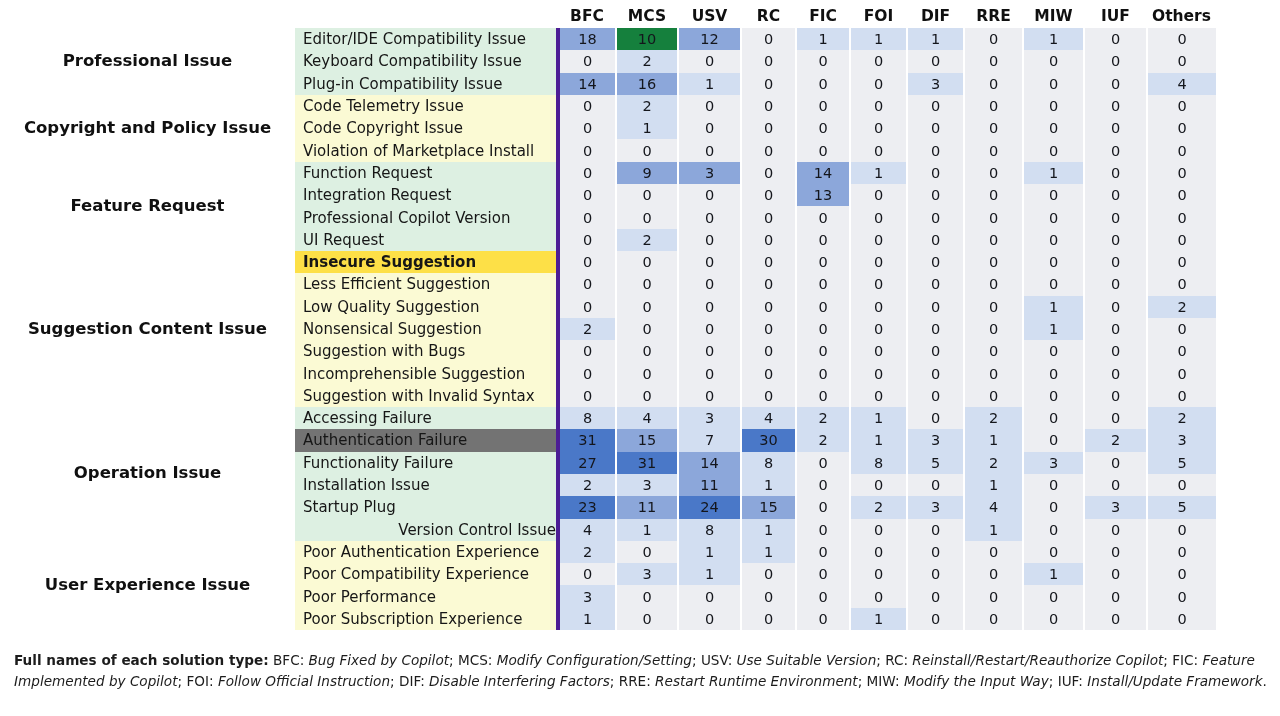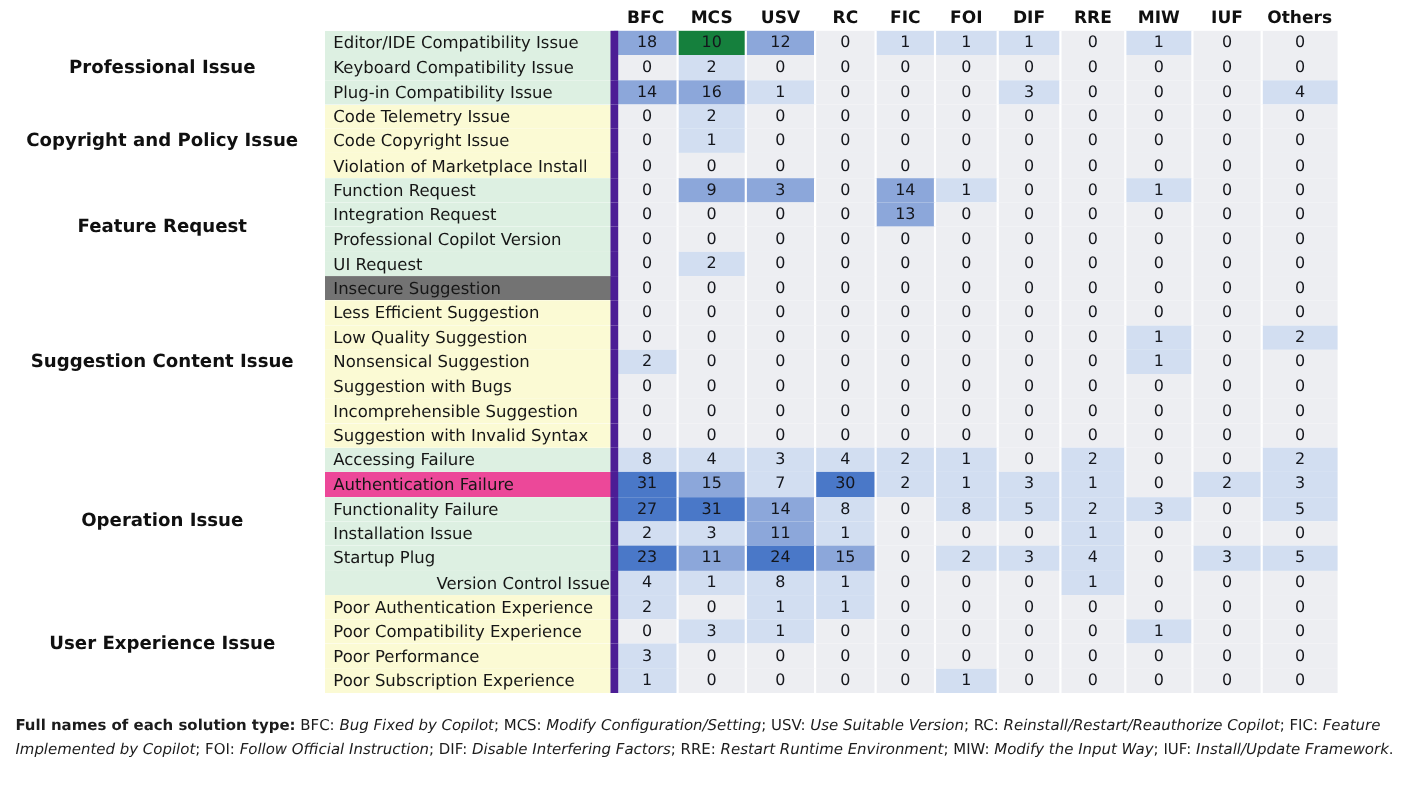--- a/index.html
+++ b/index.html
@@ -4,21 +4,21 @@
 <style>
   html,body{margin:0;padding:0;background:#ffffff;}
   body{width:1280px;height:716px;overflow:hidden;font-family:"DejaVu Sans","Liberation Sans",sans-serif;color:#111;}
   #figure{position:absolute;top:4px;left:0;}
   table{border-collapse:collapse;table-layout:fixed;}
   td,th{padding:0;margin:0;}
   th.col-head{font-size:15.5px;font-weight:bold;text-align:center;height:24px;color:#101010;}
   td.group-label{font-weight:bold;font-size:16.5px;text-align:center;vertical-align:middle;background:#ffffff;color:#101010;line-height:1.15;}
   td.row-label{font-size:15px;text-align:left;padding-left:8px;color:#161616;white-space:nowrap;overflow:hidden;}
   td.data-cell{font-size:14.5px;text-align:center;color:#14161c;border-left:2px solid #ffffff;}
-  td.first-data{border-left:7px solid #4c1d95;margin-left:20px;}
+  td.first-data{border-left:4px solid #4c1d95;margin-left:20px;}
   tr.hrow{height:22.3px;}
   #caption{position:absolute;left:14px;top:650px;width:1254px;font-size:13.6px;line-height:1.52;color:#1c1c1c;}
   #caption .cap-prefix{font-weight:bold;}
   #caption .cap-full{font-style:italic;}
 </style>
 </head>
 <body>
 
 <div id="figure">
   <table id="heatmap">
@@ -193,21 +193,21 @@
           <td class="data-cell" style="background: rgb(237, 238, 242);">0</td>
           <td class="data-cell" style="background: rgb(237, 238, 242);">0</td>
           <td class="data-cell" style="background: rgb(237, 238, 242);">0</td>
           <td class="data-cell" style="background: rgb(237, 238, 242);">0</td>
           <td class="data-cell" style="background: rgb(237, 238, 242);">0</td>
           <td class="data-cell" style="background: rgb(237, 238, 242);">0</td>
           <td class="data-cell" style="background: rgb(237, 238, 242);">0</td>
         </tr>
         <tr class="hrow">
           <td class="group-label" rowspan="7">Suggestion Content Issue</td>
-          <td class="row-label" style="background: #737373;">Insecure Suggestion</td>
+          <td class="row-label" style="background: #fde047; font-weight: bold;">Insecure Suggestion</td>
           <td class="data-cell first-data" style="background: rgb(237, 238, 242);">0</td>
           <td class="data-cell" style="background: rgb(237, 238, 242);">0</td>
           <td class="data-cell" style="background: rgb(237, 238, 242);">0</td>
           <td class="data-cell" style="background: rgb(237, 238, 242);">0</td>
           <td class="data-cell" style="background: rgb(237, 238, 242);">0</td>
           <td class="data-cell" style="background: rgb(237, 238, 242);">0</td>
           <td class="data-cell" style="background: rgb(237, 238, 242);">0</td>
           <td class="data-cell" style="background: rgb(237, 238, 242);">0</td>
           <td class="data-cell" style="background: rgb(237, 238, 242);">0</td>
           <td class="data-cell" style="background: rgb(237, 238, 242);">0</td>
@@ -306,21 +306,21 @@
           <td class="data-cell" style="background: rgb(210, 222, 241);">4</td>
           <td class="data-cell" style="background: rgb(210, 222, 241);">2</td>
           <td class="data-cell" style="background: rgb(210, 222, 241);">1</td>
           <td class="data-cell" style="background: rgb(237, 238, 242);">0</td>
           <td class="data-cell" style="background: rgb(210, 222, 241);">2</td>
           <td class="data-cell" style="background: rgb(237, 238, 242);">0</td>
           <td class="data-cell" style="background: rgb(237, 238, 242);">0</td>
           <td class="data-cell" style="background: rgb(210, 222, 241);">2</td>
         </tr>
         <tr class="hrow">
-          <td class="row-label" style="background: #ec4899;">Authentication Failure</td>
+          <td class="row-label" style="background: #737373;">Authentication Failure</td>
           <td class="data-cell first-data" style="background: rgb(74, 120, 200);">31</td>
           <td class="data-cell" style="background: rgb(140, 167, 218);">15</td>
           <td class="data-cell" style="background: rgb(210, 222, 241);">7</td>
           <td class="data-cell" style="background: rgb(74, 120, 200);">30</td>
           <td class="data-cell" style="background: rgb(210, 222, 241);">2</td>
           <td class="data-cell" style="background: rgb(210, 222, 241);">1</td>
           <td class="data-cell" style="background: rgb(210, 222, 241);">3</td>
           <td class="data-cell" style="background: rgb(210, 222, 241);">1</td>
           <td class="data-cell" style="background: rgb(237, 238, 242);">0</td>
           <td class="data-cell" style="background: rgb(210, 222, 241);">2</td>

